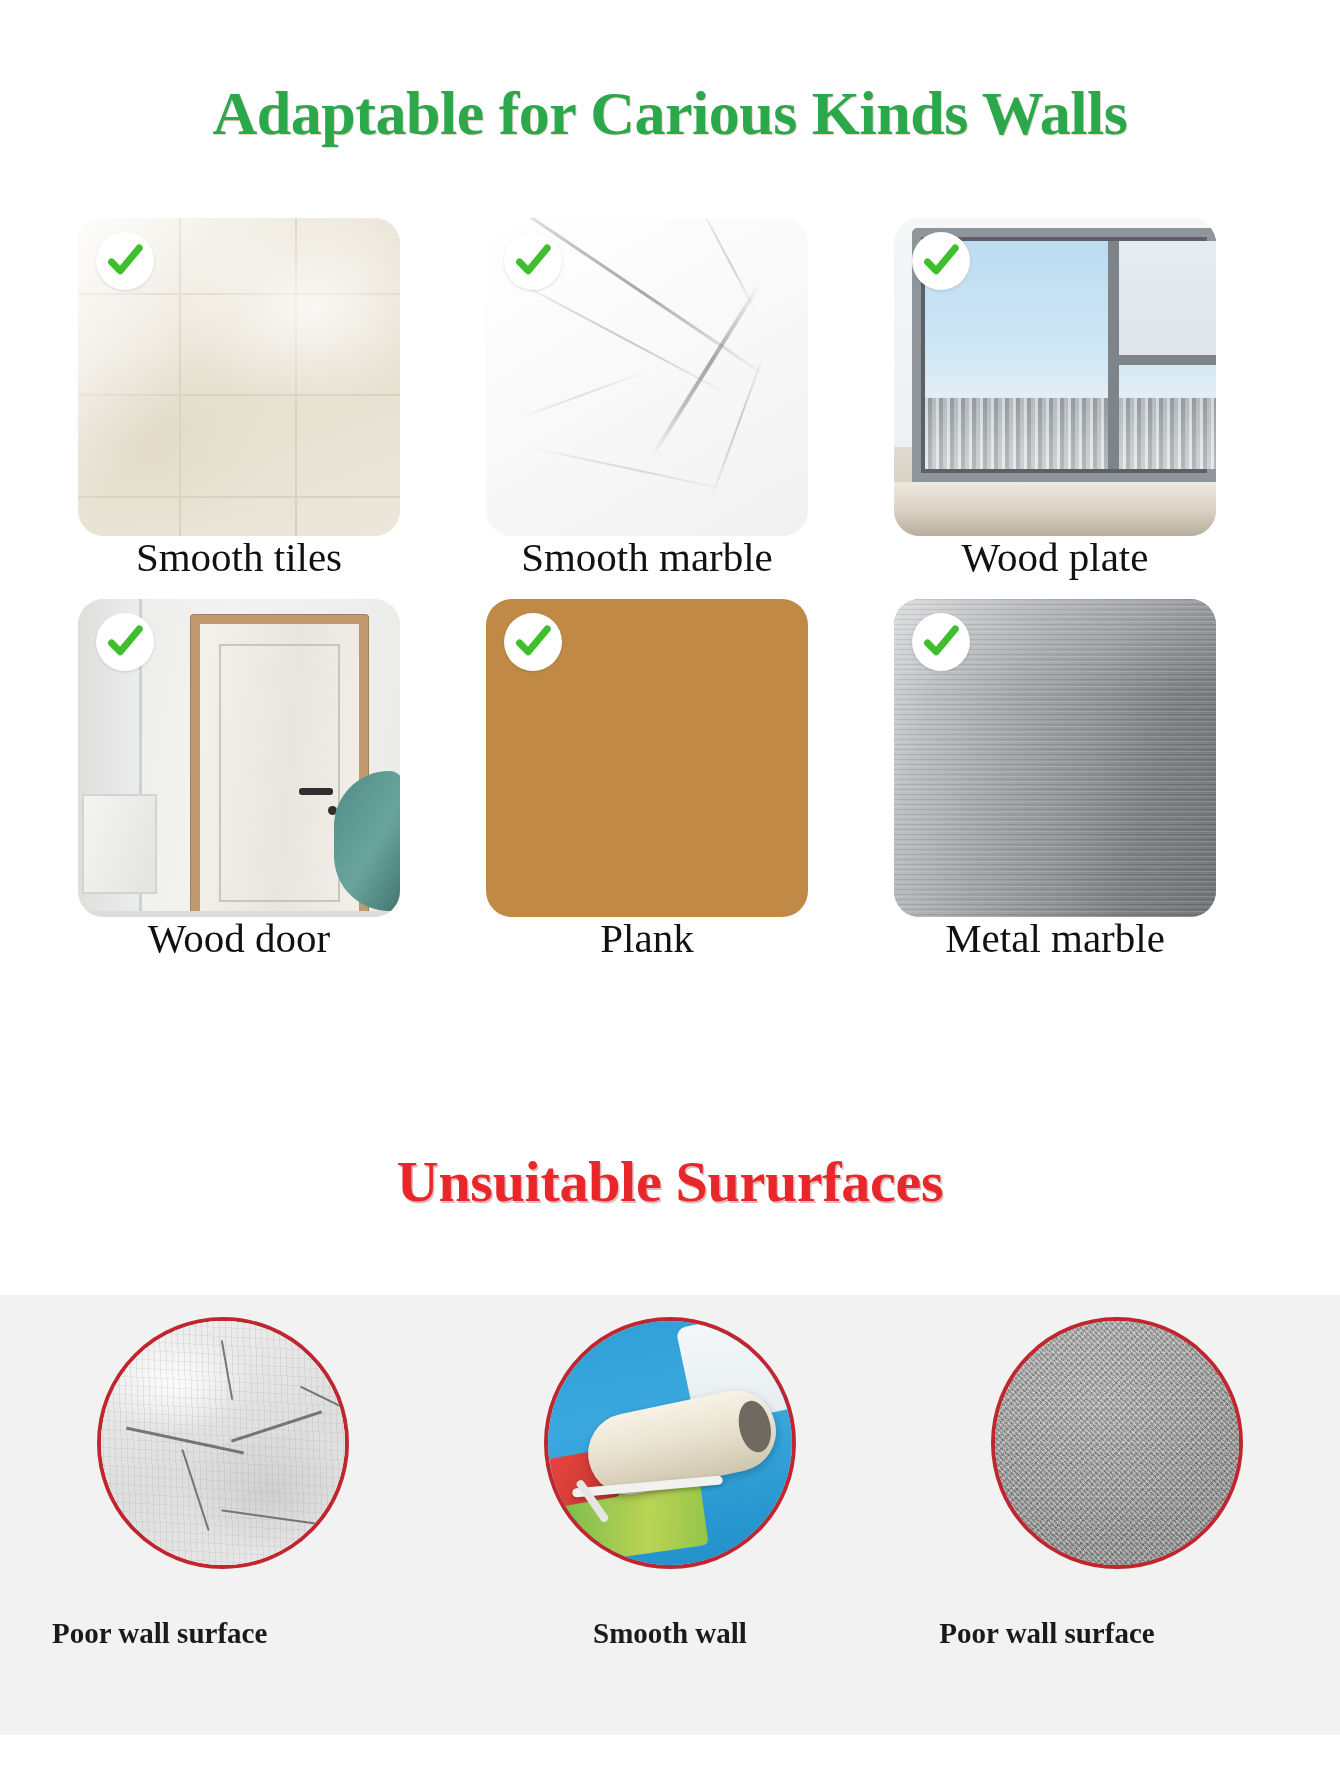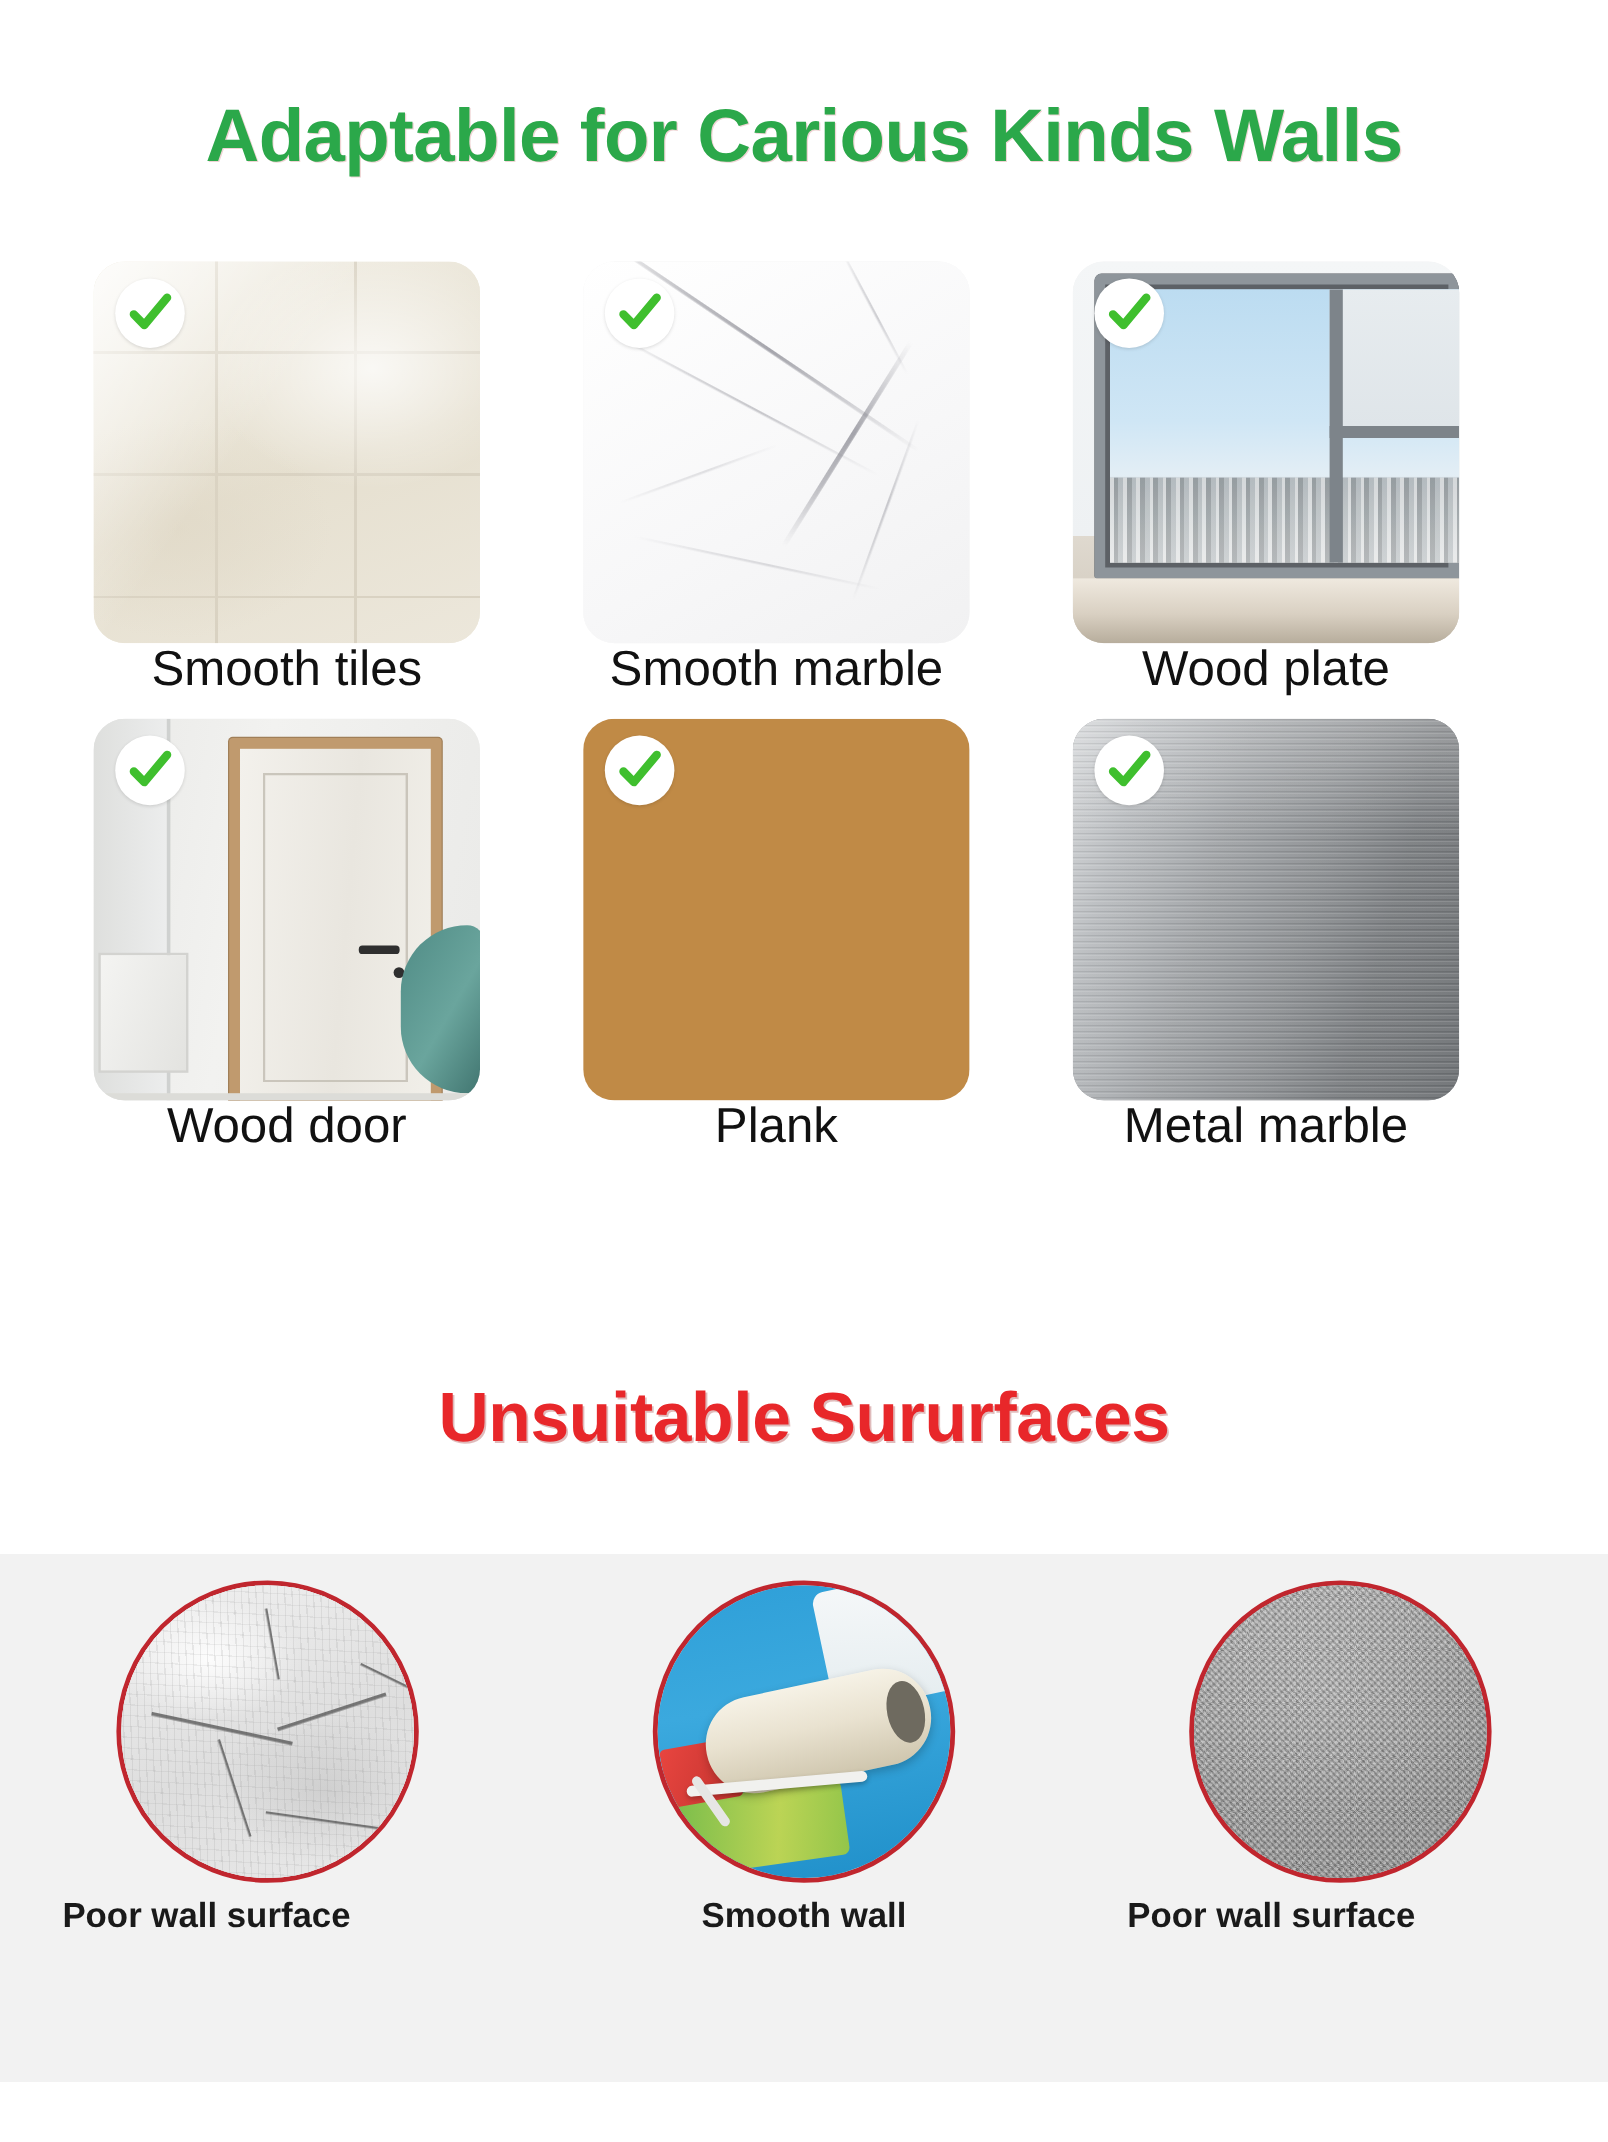--- a/index.html
+++ b/index.html
@@ -10,20 +10,21 @@
     background: #ffffff;
     font-family: "Liberation Sans", "DejaVu Sans", sans-serif;
     overflow: hidden;
   }
 
   .page {
     position: relative;
     width: 1340px;
     height: 1785px;
     background: #ffffff;
+    font-family: Liberation Serif, serif;
   }
 
   
   .title-green {
     position: absolute;
     top: 78px;
     left: 0;
     width: 1340px;
     text-align: center;
     font-size: 62px;
@@ -297,21 +298,21 @@
   .circle {
     width: 252px;
     height: 252px;
     border-radius: 50%;
     border: 4px solid #C0262E;
     overflow: hidden;
     position: relative;
     background: #ddd;
   }
   .unsuit-caption {
-    margin-top: 12px;
+    margin-top: 48px;
     font-size: 29px;
     font-weight: bold;
     color: #1a1a1a;
     white-space: nowrap;
   }
   .u-cap-1 { align-self: flex-start; margin-left: 52px; }
   .u-cap-3 { align-self: flex-start; margin-left: 46px; }
 
   
   .tex-crack {

